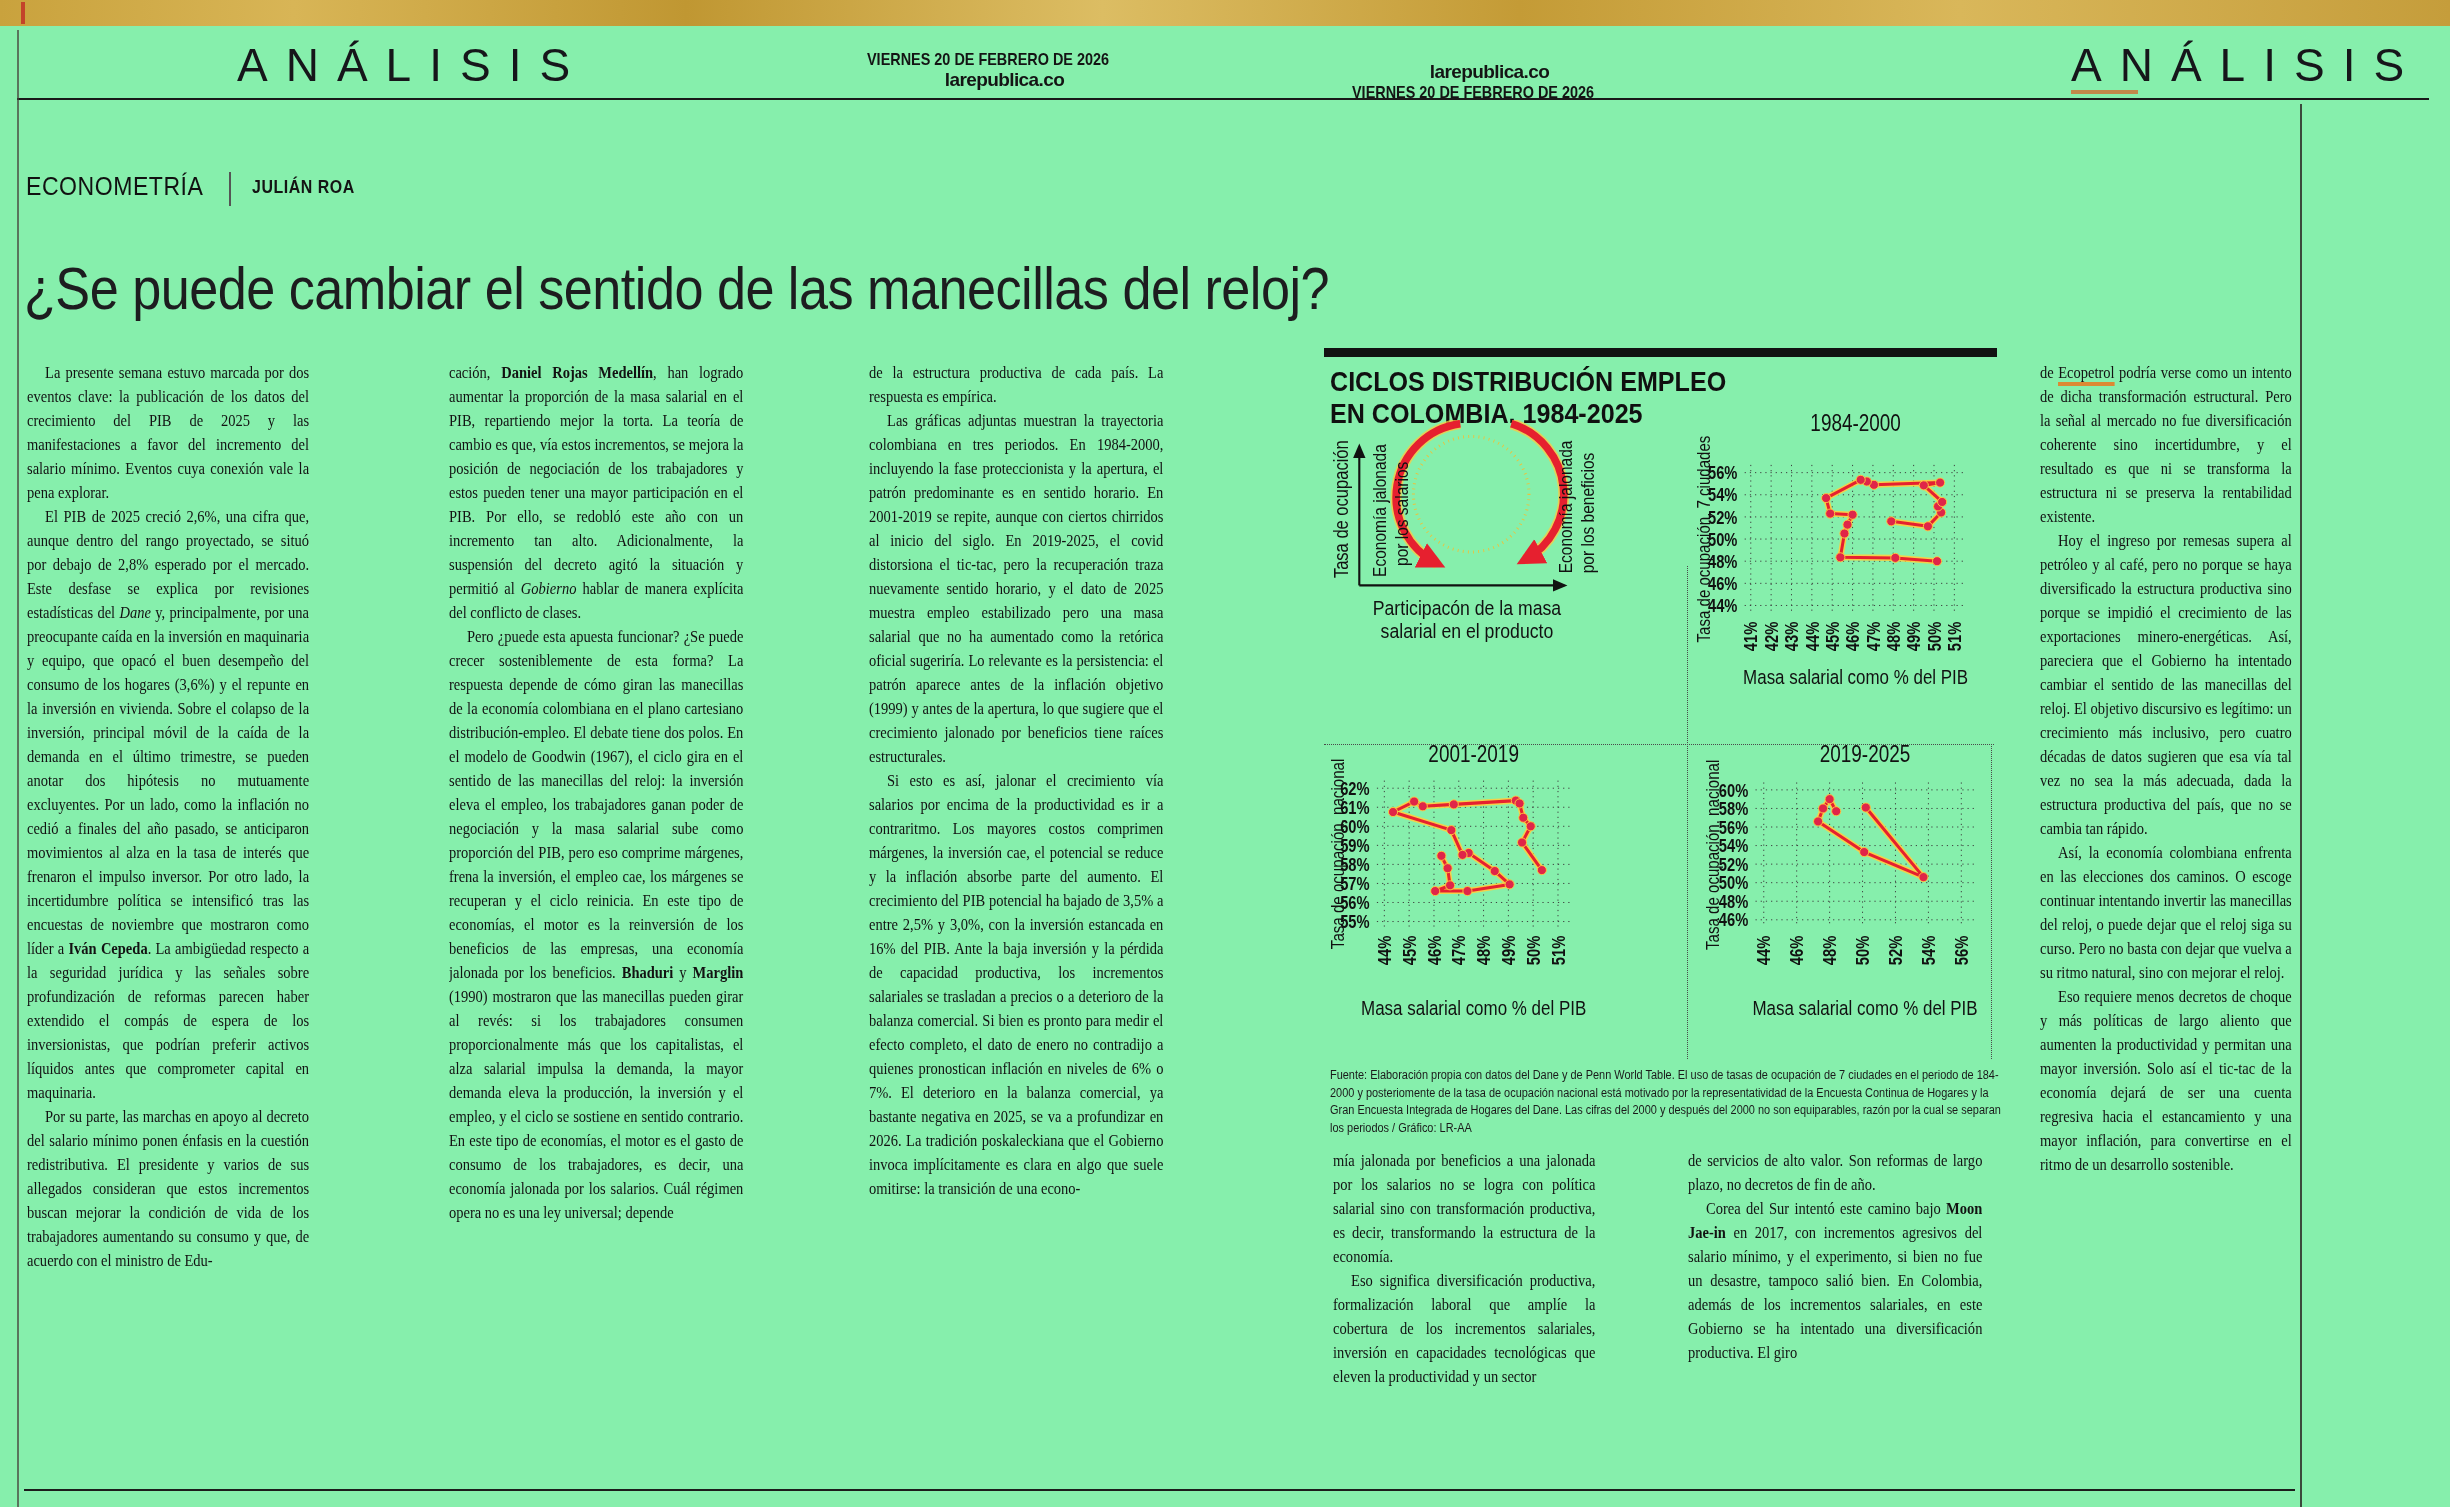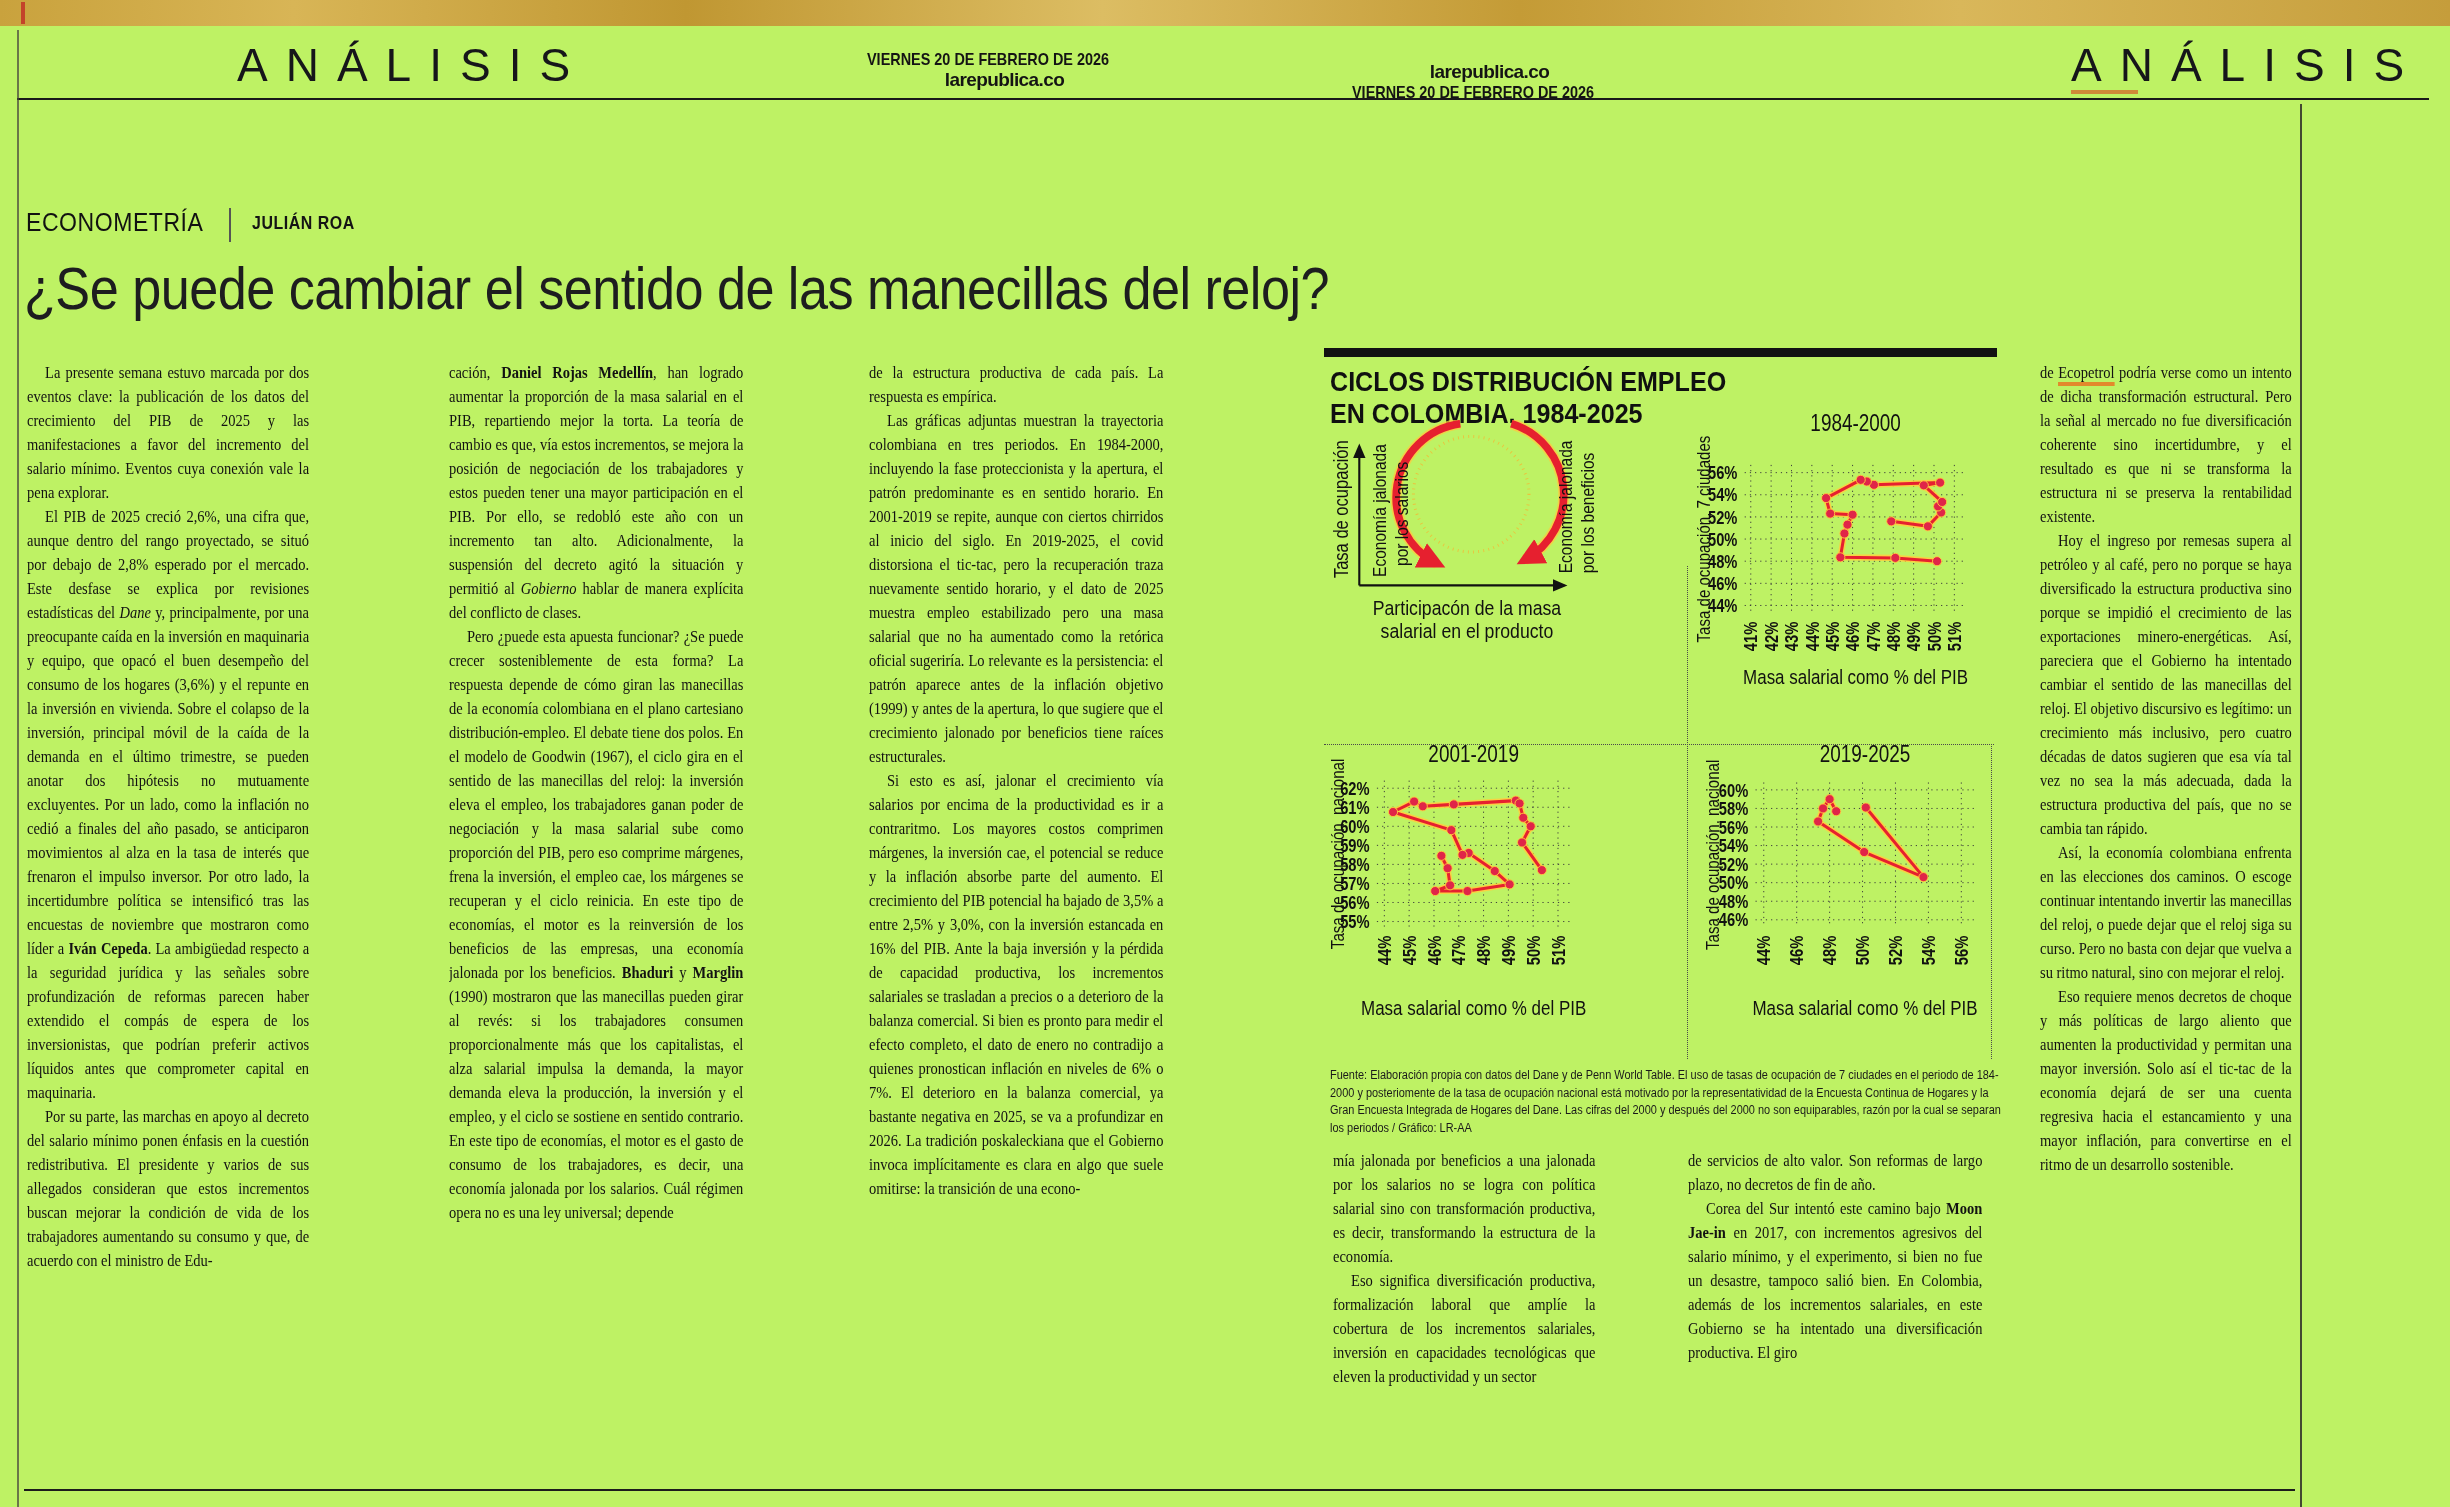--- a/index.html
+++ b/index.html
@@ -1,37 +1,37 @@
 <!DOCTYPE html>
 <html style="font-size:9.7px"><head>
 <meta charset="utf-8">
 <style>
   html,body{margin:0;padding:0;background:#e8e6e0;}
-  #page{position:relative;width:2450px;height:1508px;background:#bef264;overflow:hidden;
+  #page{position:relative;width:2450px;height:1508px;background:#86efac;overflow:hidden;
         font-family:"Liberation Sans","DejaVu Sans",sans-serif;color:#141414;}
   
   .gold-band{position:absolute;left:0;top:0;width:2450px;height:25.6px;
     background:linear-gradient(90deg,#c9a23d,#d8b556 12%,#c09732 28%,#dcbd63 45%,#c49b36 62%,#d9b75a 80%,#c59d3b);}
   .red-tick{position:absolute;left:21px;top:2.4px;width:4.3px;height:22px;background:#c23327;opacity:.85;}
   
   .masthead-section{position:absolute;top:38px;font-size:46px;font-weight:200;letter-spacing:18px;color:#16161a;white-space:nowrap;}
   .mh-left{left:237px;}
   .mh-right{left:2071px;}
   .mh-meta{position:absolute;top:61px;height:30px;display:flex;align-items:center;font-size:16.4px;flex-direction:column;}
   .mh-date{font-weight:700;letter-spacing:0;transform:scaleX(.88);transform-origin:left center;white-space:nowrap;}
   .mh-site{font-weight:700;font-size:19px;letter-spacing:-0.6px;white-space:nowrap;}
   .mh-vbar{width:1.8px;height:28px;background:#222;margin:0 13.4px;}
   .mh-rule{position:absolute;left:17px;top:98px;width:2412px;height:2.4px;background:#191919;}
   .mh-underline-orange{position:absolute;left:2071px;top:90px;width:67px;height:3.7px;background:#d4662a;opacity:.75;}
   
   .edge-left{position:absolute;left:17px;top:30px;width:1.8px;height:1477px;background:#46423c;opacity:.7;}
   .edge-right{position:absolute;left:2300px;top:104px;width:1.8px;height:1404px;background:#2e2c28;opacity:.85;}
   .bottom-rule{position:absolute;left:24px;top:1489px;width:2271px;height:2.4px;background:#1c1c1c;}
   
-  .kicker{position:absolute;left:25.6px;top:172px;display:flex;align-items:flex-start;margin-top:36px;}
+  .kicker{position:absolute;left:25.6px;top:172px;display:flex;align-items:flex-start;}
   .kicker-label{font-size:25.6px;font-weight:400;letter-spacing:0.6px;color:#111;transform:scaleX(.9);transform-origin:left top;}
   .kicker-bar{width:1.8px;height:34px;background:#555;margin:0 21px 0 6px;}
   .kicker-author{font-size:17.7px;font-weight:700;letter-spacing:0.6px;margin-top:4.9px;transform:scaleX(.9);transform-origin:left top;}
   
   .headline{position:absolute;left:24px;top:214px;width:1754px;font-size:60px;font-weight:300;
     letter-spacing:-0.6px;color:#1d1d1f;white-space:nowrap;transform:scaleX(.87);transform-origin:left top;}
   
   .col{position:absolute;font-family:"Liberation Serif","DejaVu Serif",serif;font-size:17.7px;line-height:24px;
        text-align:justify;color:#121212;overflow:hidden;transform:scaleX(.82);transform-origin:left top;}
   .col p{margin:0;text-indent:22px;}

